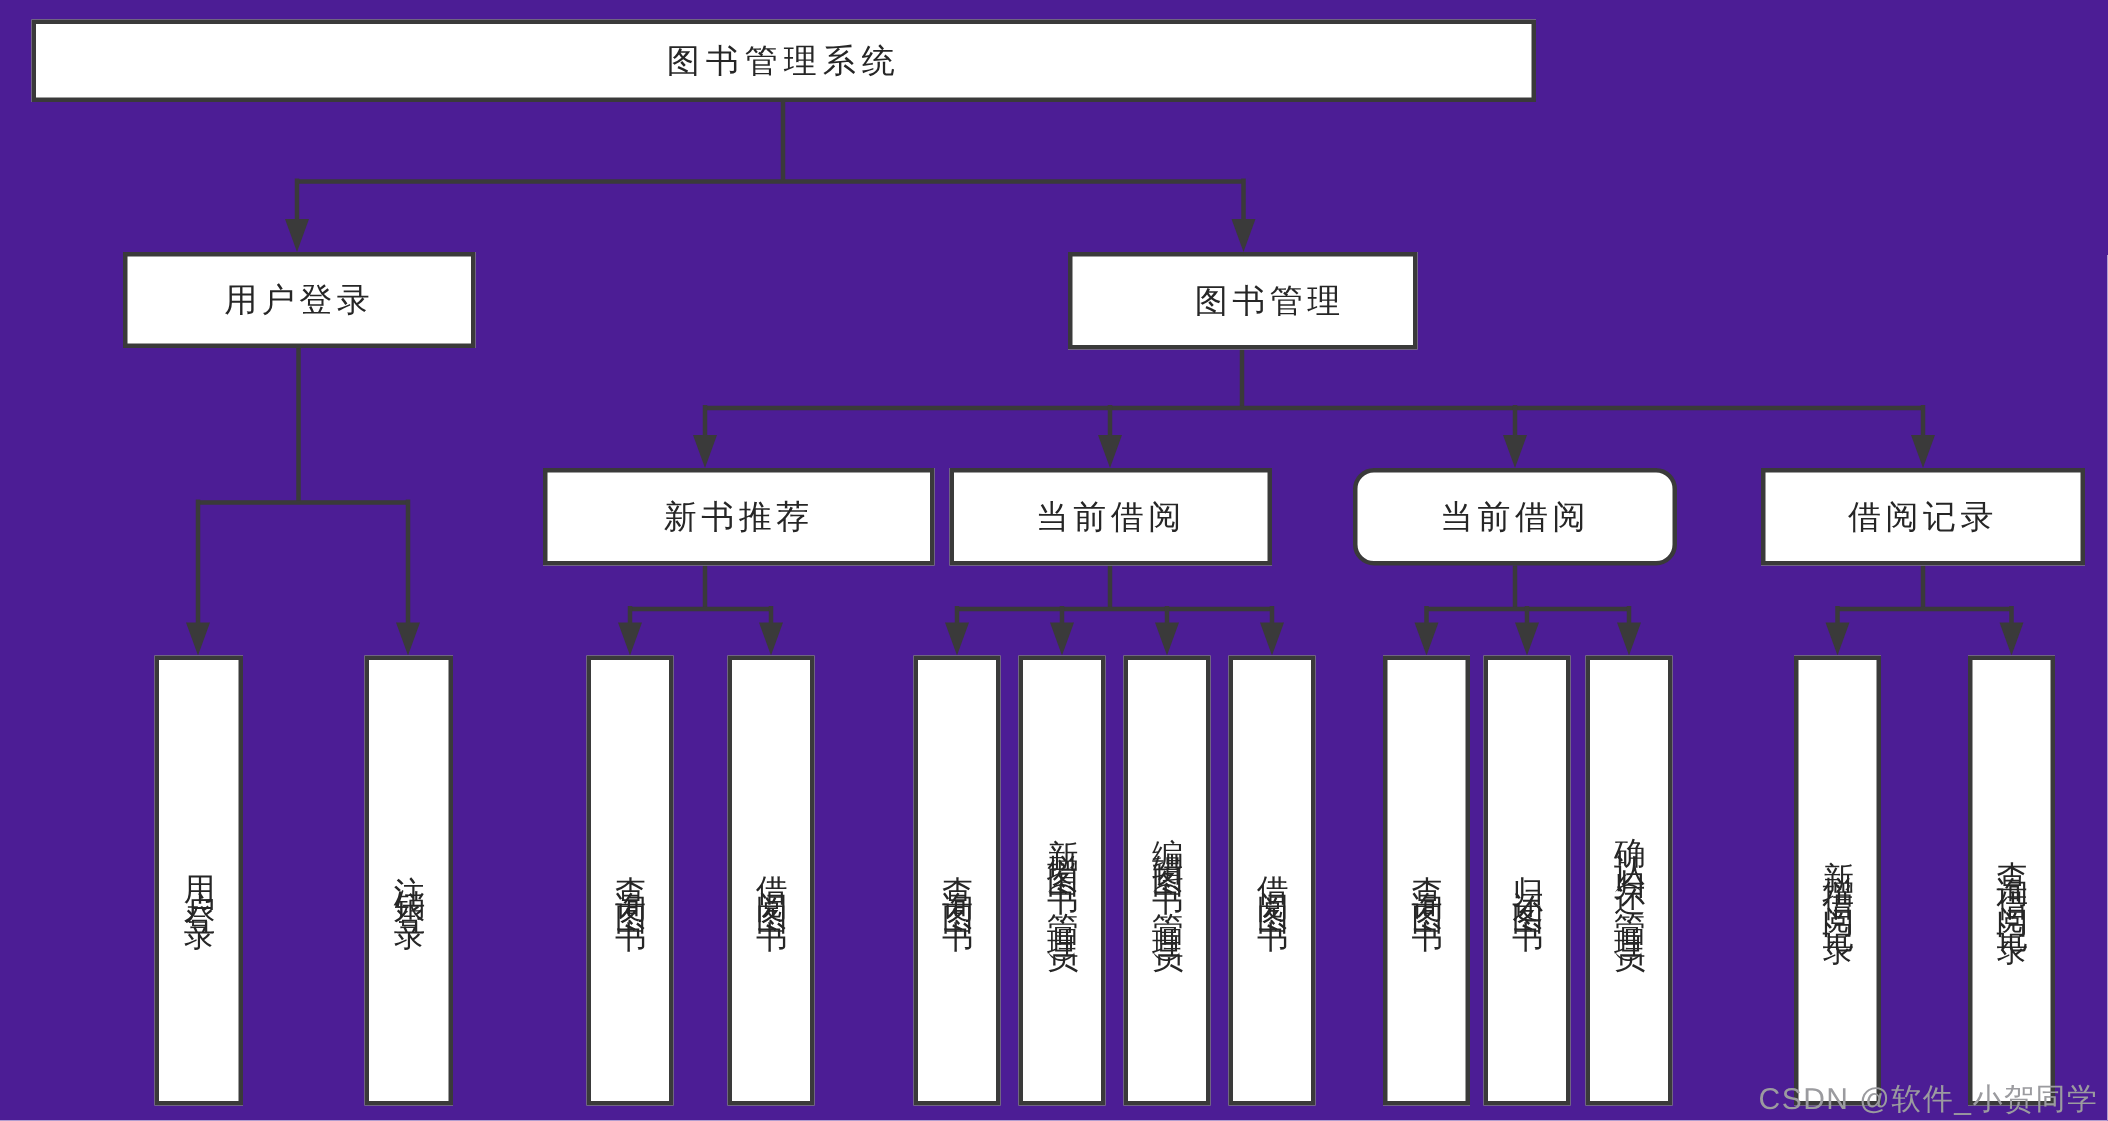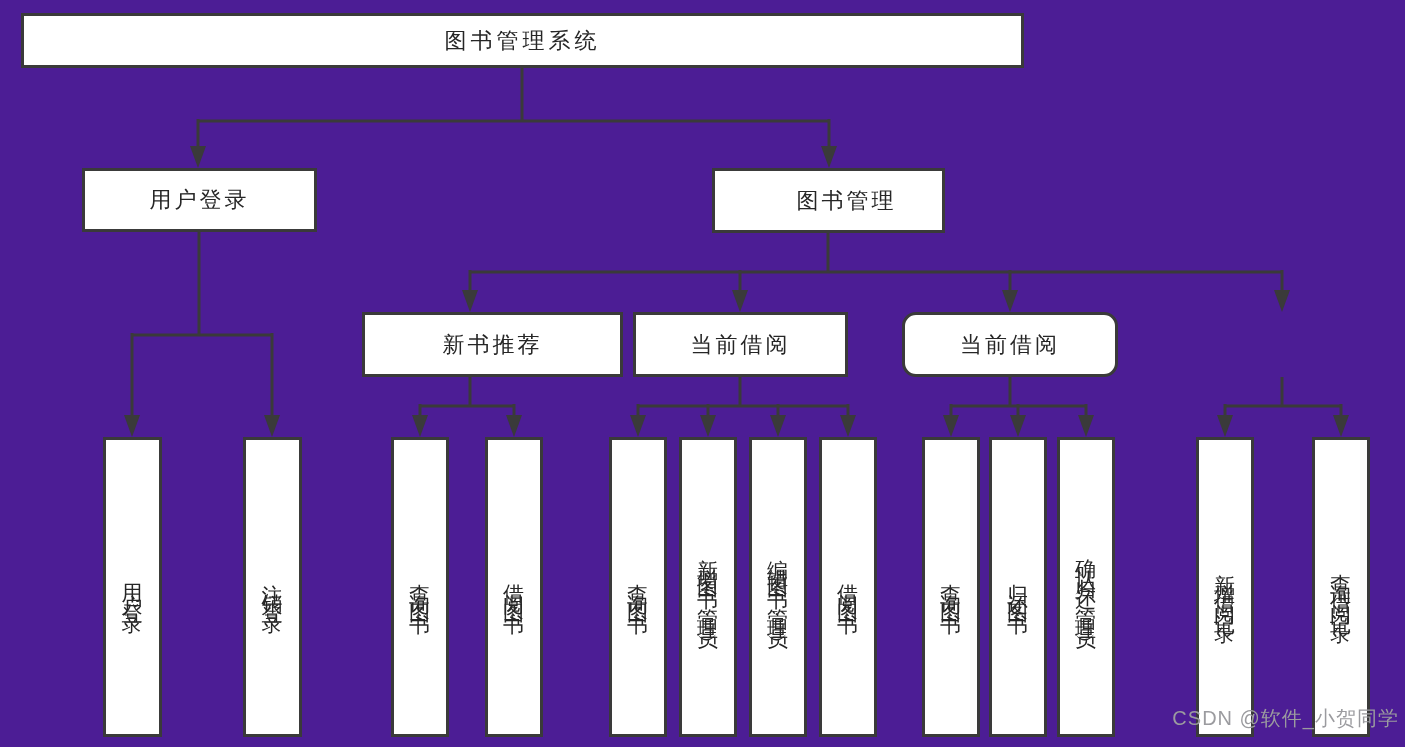--- a/index.html
+++ b/index.html
@@ -37,21 +37,21 @@
     writing-mode: vertical-rl;
     text-orientation: mixed;
     font-size: 21px;
     line-height: 1;
     letter-spacing: 10px;
     white-space: nowrap;
   }
   .watermark {
     position: absolute;
     right: 6px;
-    bottom: 15px;
+    bottom: 1px;
     font-size: 20px;
     color: #9b9b9f;
     letter-spacing: 1px;
     white-space: nowrap;
   }
 </style>
 </head>
 <body>
 
 <div class="canvas">
@@ -135,20 +135,23 @@
 
   <div class="box h" style="left:362px; top:312px; width:261px; height:65px;">
     <span class="lbl">新书推荐</span>
   </div>
   <div class="box h" style="left:633px; top:312px; width:215px; height:65px;">
     <span class="lbl">当前借阅</span>
   </div>
   <div class="box h" style="left:902px; top:312px; width:216px; height:65px;border-radius:14px;">
     <span class="lbl">当前借阅</span>
   </div>
+  <div class="box h" style="left:1174px; top:312px; width:216px; height:65px;">
+    <span class="lbl">借阅记录</span>
+  </div>
 
   <div class="box leaf" style="left:103px; top:437px; width:59px; height:300px;">
     <span class="lbl">用户登录</span>
   </div>
   <div class="box leaf" style="left:243px; top:437px; width:59px; height:300px;">
     <span class="lbl">注销登录</span>
   </div>
 
   <div class="box leaf" style="left:391px; top:437px; width:58px; height:300px;">
     <span class="lbl">查询图书</span>

